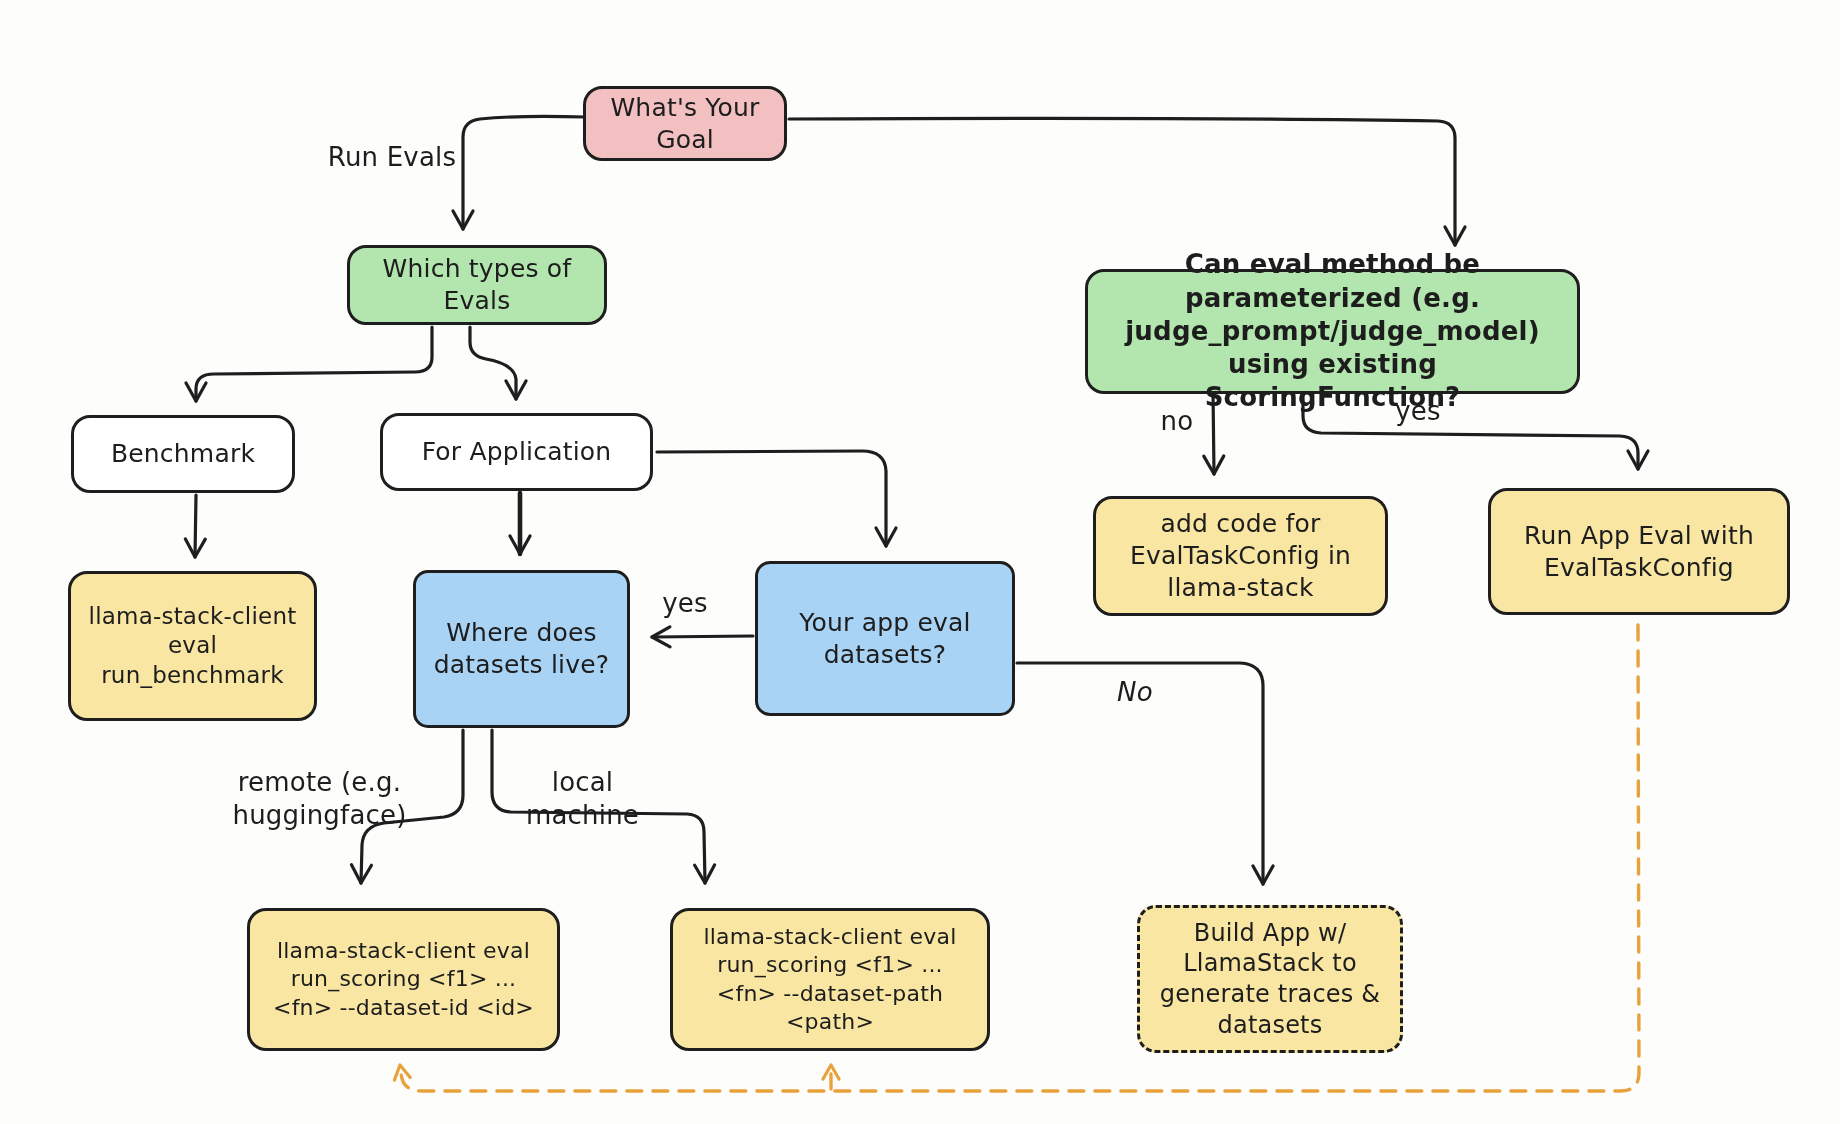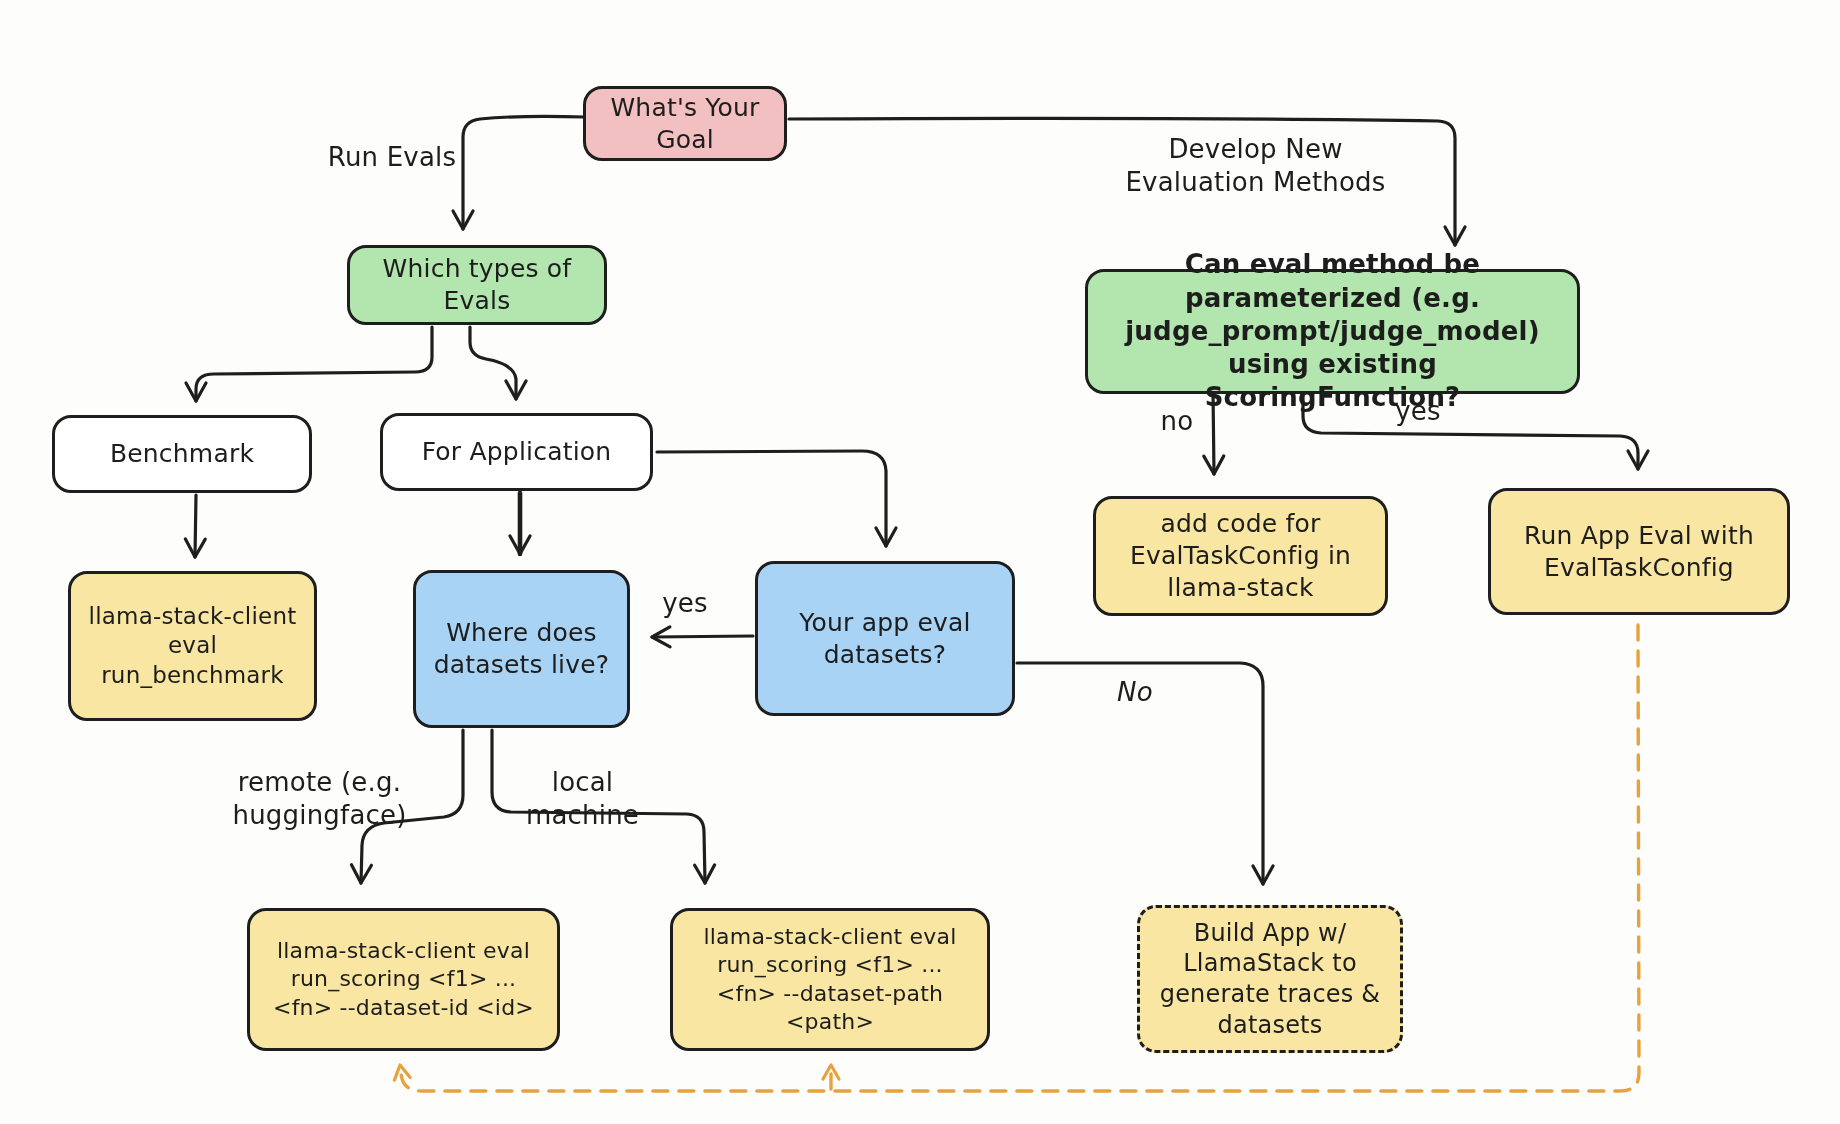--- a/index.html
+++ b/index.html
@@ -14,21 +14,21 @@
   .node{
     position:absolute;z-index:2;box-sizing:border-box;
     display:flex;align-items:center;justify-content:center;
     text-align:center;padding:8px 14px;
     border:3px solid #1e1e1e;border-radius:19px;
     font-size:25px;line-height:1.28;letter-spacing:.2px;
     background:#fff;
   }
   .node.pink{background:#f2c0c0;}
   .node.green{background:#b2e6ae;}
-  .node.blue{background:#a9d3f4;}
+  .node.blue{background:#a9d3f4;border-radius:15px;}
   .node.yellow{background:#f8e6a2;}
   .node.white{background:#ffffff;}
   .node.dashed{border-style:dashed;border-width:3.5px;}
   .cmd{font-size:22px;}
   .edge-label{
     position:absolute;z-index:2;font-size:26px;line-height:1.25;
     text-align:center;white-space:pre-line;letter-spacing:.2px;
   }
 </style>
 </head>
@@ -88,21 +88,21 @@
   </div>
 
   <div class="node green" style="left:347px;top:212px;width:260px;height:80px;">
     <span>Which types of Evals</span>
   </div>
 
   <div class="node green" style="left:1085px;top:236px;width:495px;height:125px;font-size:26px;font-weight:bold;">
     <span>Can eval method be parameterized (e.g. judge_prompt/judge_model) using existing ScoringFunction?</span>
   </div>
 
-  <div class="node white" style="left:52px;top:382px;width:260px;height:78px;">
+  <div class="node white" style="left:71px;top:382px;width:224px;height:78px;">
     <span>Benchmark</span>
   </div>
 
   <div class="node white" style="left:380px;top:380px;width:273px;height:78px;">
     <span>For Application</span>
   </div>
 
   <div class="node yellow cmd" style="left:68px;top:538px;width:249px;height:150px;font-size:23px;">
     <span>llama-stack-client eval run_benchmark</span>
   </div>
@@ -130,21 +130,20 @@
   <div class="node yellow cmd" style="left:670px;top:875px;width:320px;height:143px;">
     <span>llama-stack-client eval run_scoring &lt;f1&gt; ... &lt;fn&gt; --dataset-path &lt;path&gt;</span>
   </div>
 
   <div class="node yellow dashed" style="left:1137px;top:872px;width:266px;height:148px;font-size:24px;">
     <span>Build App w/ LlamaStack to generate traces &amp; datasets</span>
   </div>
 
   <div class="edge-label" style="left:322px;top:108px;width:140px;">Run Evals</div>
 
-  <div class="edge-label" style="left:1098px;top:100px;width:315px;">Develop New Evaluation Methods</div>
 
   <div class="edge-label" style="left:655px;top:554px;width:60px;">yes</div>
 
   <div class="edge-label" style="left:1152px;top:372px;width:50px;">no</div>
 
   <div class="edge-label" style="left:1388px;top:362px;width:60px;">yes</div>
 
   <div class="edge-label" style="left:1105px;top:643px;width:60px;font-style:italic;">No</div>
 
   <div class="edge-label" style="left:182px;top:733px;width:275px;">remote (e.g. huggingface)</div>

